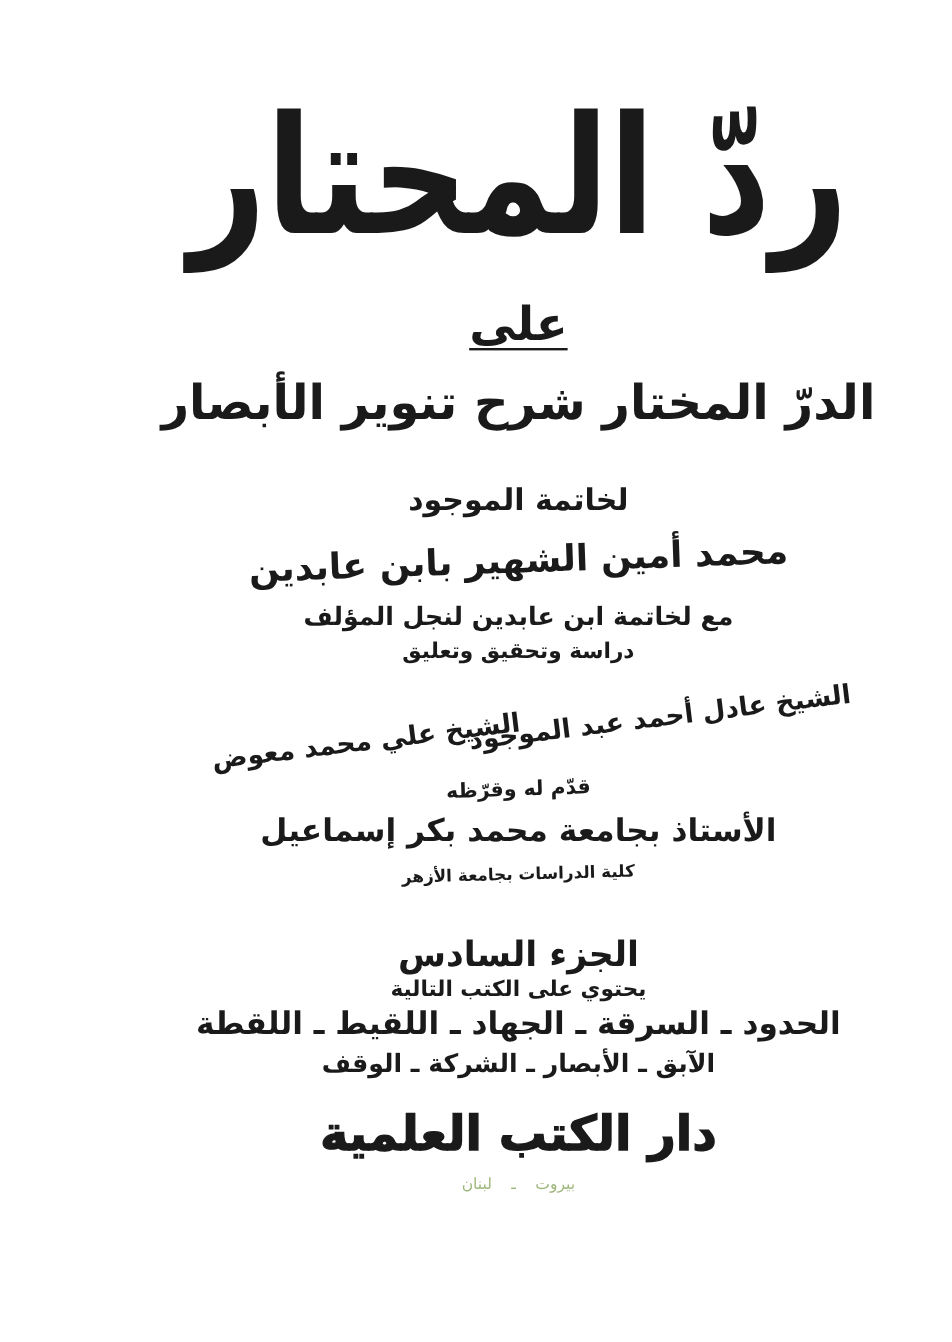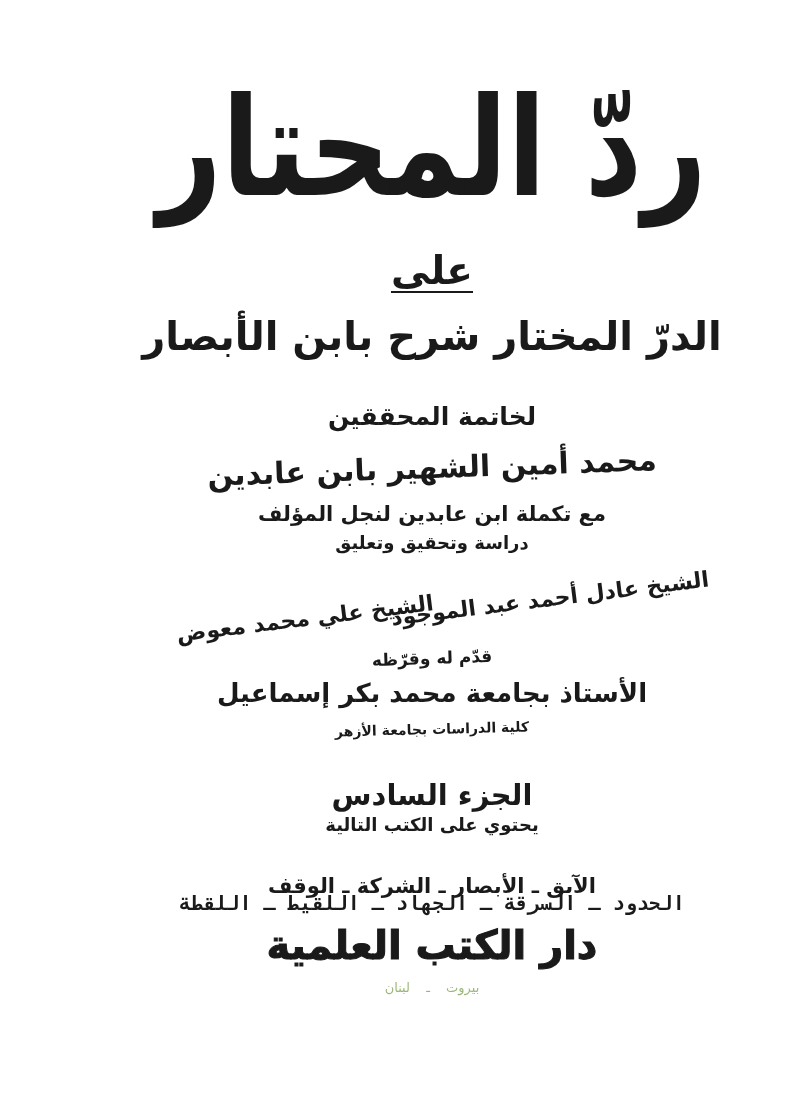--- a/index.html
+++ b/index.html
@@ -107,24 +107,23 @@
     font-weight: bold;
     letter-spacing: 1px;
   }
   .contents-heading {
     top: 814px;
     font-size: 18px;
     font-weight: bold;
     text-align: center;
   }
   .contents-line-1 {
-    top: 891px;
-    font-size: 20px;
+    top: 839px;
+    font-size: 26px;
     font-weight: bold;
-    font-family: Liberation Mono, monospace;
   }
   .contents-line-2 {
     top: 874px;
     font-size: 21px;
     font-weight: bold;
   }
   .publisher {
     top: 922px;
     font-size: 40px;
     font-weight: bold;
@@ -142,27 +141,27 @@
 </style>
 </head>
 <body>
 
 <div class="page">
 
   <div class="line main-title">ردّ المحتار</div>
 
   <div class="line preposition">على</div>
 
-  <div class="line base-title">الدرّ المختار شرح بابن الأبصار</div>
+  <div class="line base-title">الدرّ المختار شرح تنوير الأبصار</div>
 
-  <div class="line honorific">لخاتمة المحققين</div>
+  <div class="line honorific">لخاتمة الموجود</div>
 
   <div class="line author-name">محمد أمين الشهير بابن عابدين</div>
 
-  <div class="line supplement">مع تكملة ابن عابدين لنجل المؤلف</div>
+  <div class="line supplement">مع لخاتمة ابن عابدين لنجل المؤلف</div>
 
   <div class="line editing-heading">دراسة وتحقيق وتعليق</div>
 
   <div class="editor editor-right">الشيخ عادل أحمد عبد الموجود</div>
 
   <div class="editor editor-left">الشيخ علي محمد معوض</div>
 
   <div class="line foreword-heading">قدّم له وقرّظه</div>
 
   <div class="line foreword-name">الأستاذ بجامعة محمد بكر إسماعيل</div>

